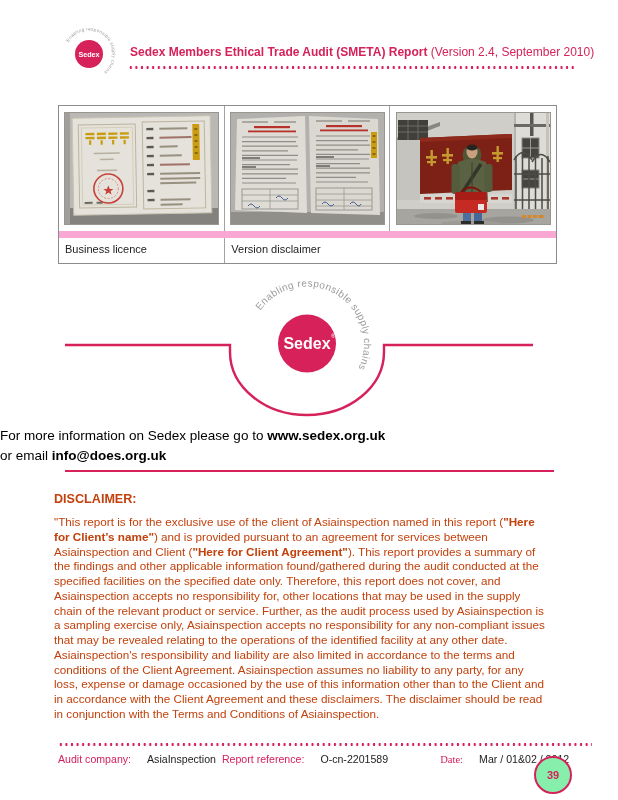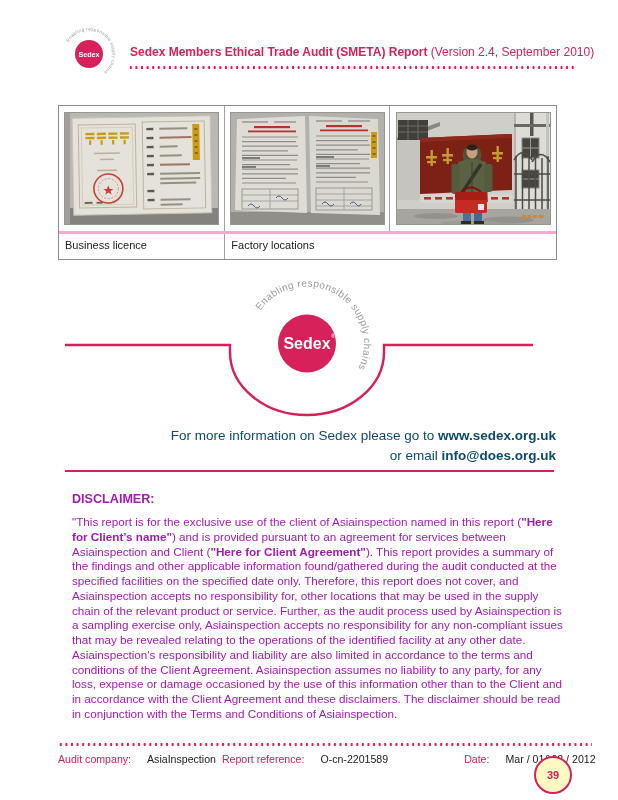--- a/index.html
+++ b/index.html
@@ -25,47 +25,47 @@
   .photo-table{
     position:absolute;left:58px;top:105px;width:499px;
     border:1px solid #8c8c8c;background:#fff;box-sizing:border-box;
   }
   .photo-row{display:flex;}
   .photo-cell{
     width:166.33px;height:125px;box-sizing:border-box;border-right:1px solid #a2a2a2;
     display:flex;align-items:center;justify-content:center;background:#fff;
   }
   .photo-cell:last-child{border-right:none;}
-  .caption-row{display:flex;border-top:3px solid #f9a8d4;}
+  .caption-row{display:flex;border-top:7px solid #f9a8d4;}
   .caption-cell{
     width:166.33px;height:25px;box-sizing:border-box;border-right:1px solid #a2a2a2;
     font-size:11px;color:#222;padding:5px 0 0 6px;background:#fff;
   }
   .caption-cell:last-child{border-right:none;}
   
   .banner{position:absolute;left:40px;top:270px;}
   .info{
-    position:absolute;left:0;top:426px;width:556px;text-align:right;
-    font-size:13.5px;line-height:19.5px;color:#0c4a6e;
+    position:absolute;left:0;top:426px;width:556px;text-align:left;
+    font-size:13.5px;line-height:19.5px;color:#000000;
   }
   .info b{font-weight:bold;}
   .solid-divider{position:absolute;left:65px;top:470px;width:489px;height:2.2px;background:#d6215a;}
   
-  .disclaimer{position:absolute;left:72px;top:492px;width:494px;color:#a21caf;}
+  .disclaimer{position:absolute;left:54px;top:492px;width:494px;color:#c2410c;}
   .disclaimer h3{margin:0;font-size:12.6px;font-weight:bold;}
   .disclaimer p{margin:9px 0 0 0;font-size:11.7px;line-height:14.75px;}
   
   .footer{position:absolute;left:58px;top:753px;font-size:10.6px;white-space:nowrap;}
   .footer .lbl{color:#d6215a;margin-right:4px;}
   .footer .val{color:#222;margin-right:6px;margin-left:12px;}
-  .footer .date-gap{margin-left:70px;}
+  .footer .date-gap{margin-left:46px;font-family:Liberation Serif, serif;}
   .page-badge{
     position:absolute;left:534px;top:756px;width:38px;height:38px;border-radius:50%;
     border:2.5px solid #d6215a;box-sizing:border-box;display:flex;align-items:center;justify-content:center;
-    color:#d6215a;font-size:11px;font-weight:bold;background:#fef9c3;
+    color:#d6215a;font-size:11px;font-weight:bold;background:#86efac;
   }
 </style>
 </head>
 <body>
 
 <div class="page">
 
   <svg class="logo-small" width="82" height="82" viewBox="0 0 82 82">
     <defs>
         <path id="arcS" d="M19.6,29.25 A23.5,23.5 0 1 1 44.1,64.1" fill="none"></path>
@@ -264,21 +264,21 @@
             <rect x="137" y="103" width="4" height="3"></rect>
               <rect x="142.5" y="103" width="5" height="3"></rect>
           </g>
           <rect x="0.5" y="0.5" width="154" height="112" fill="none" stroke="#98978f"></rect>
         </svg>
       </div>
     </div>
 
     <div class="caption-row">
       <div class="caption-cell">Business licence</div>
-      <div class="caption-cell">Factory locations</div>
+      <div class="caption-cell">Version disclaimer</div>
     </div>
   </div>
 
   <svg class="banner" width="538" height="152" viewBox="0 0 538 152">
     <defs>
         <path id="arcB" d="M220.3,40.8 A57,57 0 1 1 272,130.3" fill="none"></path>
       </defs>
     <path d="M25,75 H190 V82 A77,63 0 0 0 344,82 V75 H493" fill="none" stroke="#d6215a" stroke-width="2.4"></path>
     <circle cx="267" cy="73.5" r="29" fill="#d6215a"></circle>
     <text x="267" y="79" text-anchor="middle" font-size="16" font-weight="bold" fill="#ffffff">Sedex</text>

